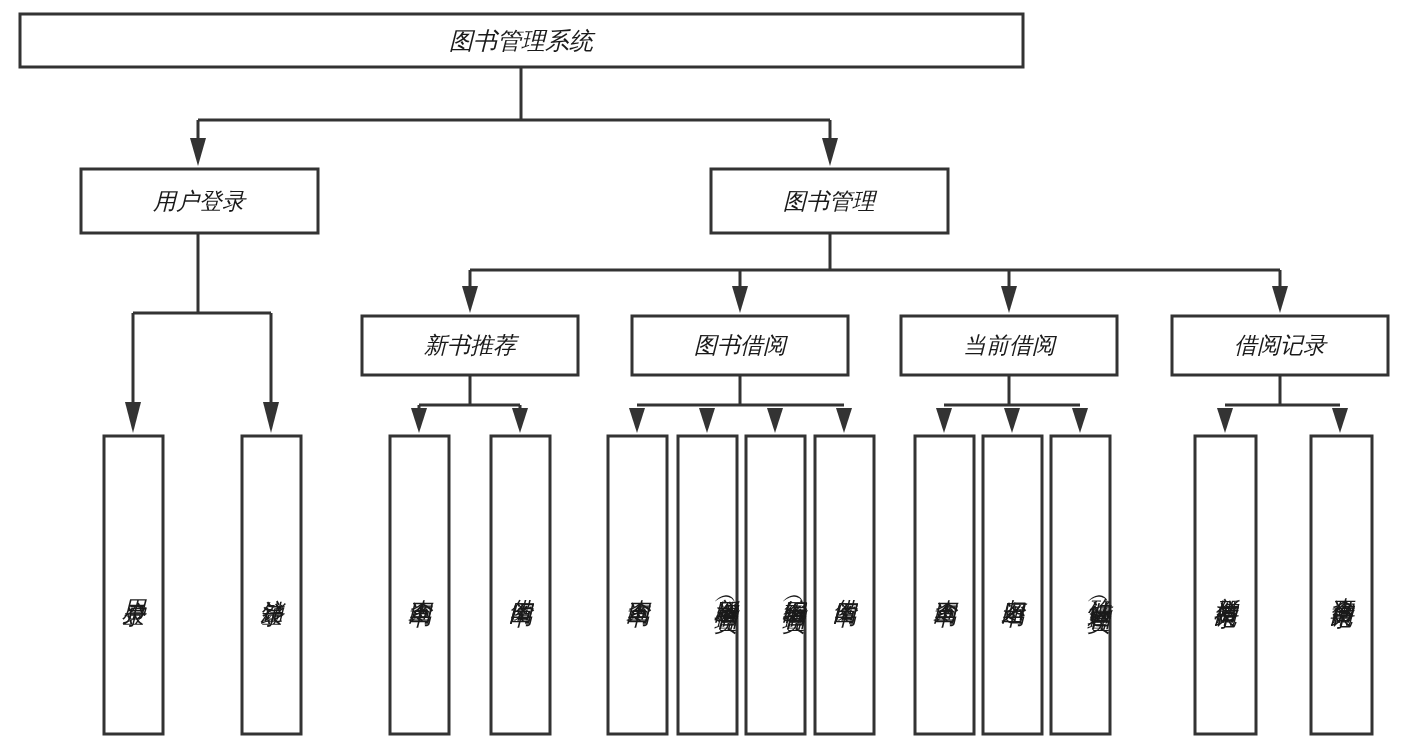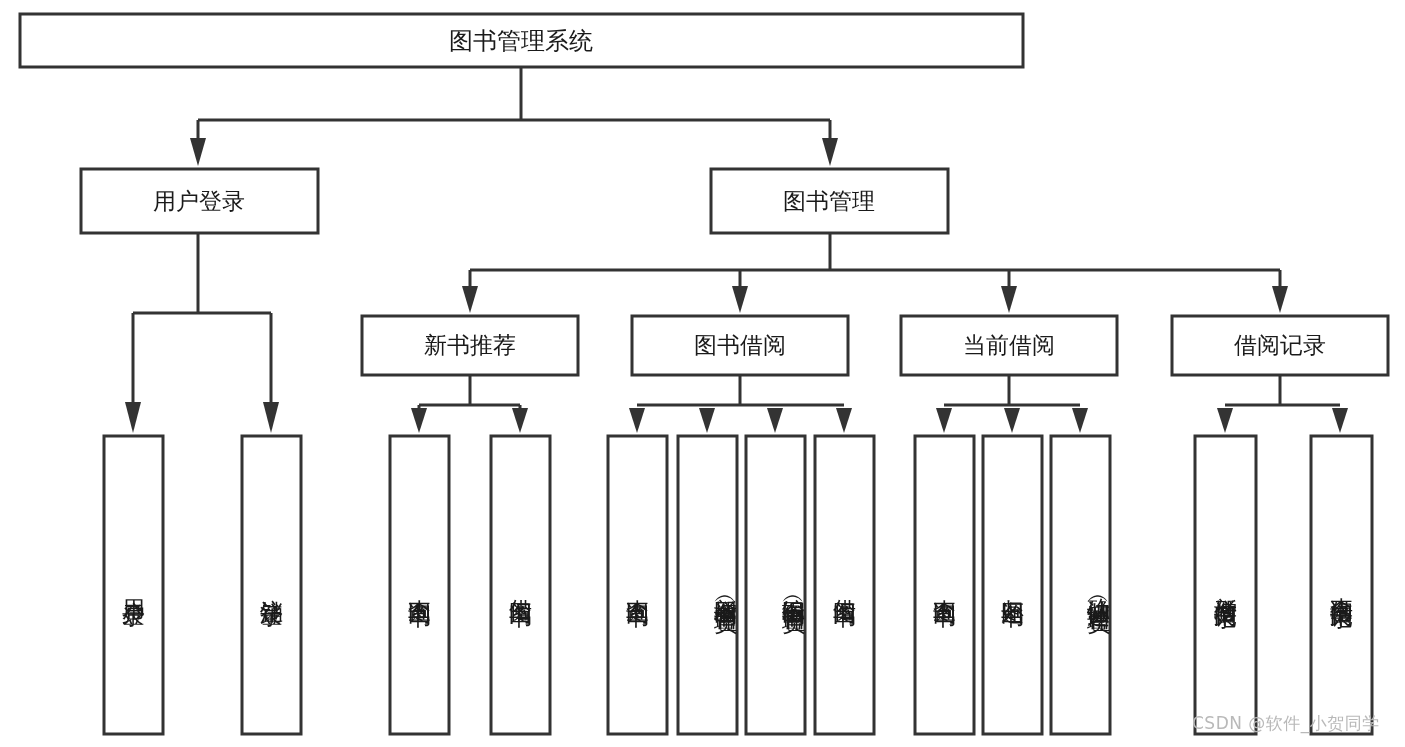--- a/index.html
+++ b/index.html
@@ -1,20 +1,20 @@
 <!DOCTYPE html>
 <html><head>
 <meta charset="utf-8">
 <style>
   html,body{margin:0;padding:0;background:#ffffff;}
   body{
     width:1405px;height:747px;overflow:hidden;
     font-family:"DejaVu Sans","Liberation Sans",sans-serif;
   }
-  #stage{position:relative;width:1405px;height:548px;background:#fff;}
+  #stage{position:relative;width:1405px;height:548px;background:#fff;font-style:italic;}
   svg#diagram{position:absolute;left:0;top:0;width:1405px;height:747px;display:block;}
   .nodebox{
     fill:#ffffff;stroke:#333333;stroke-width:3;
   }
   .conn{stroke:#333333;stroke-width:3;fill:none;stroke-linecap:butt;}
   .arrowhead{fill:#333333;stroke:none;}
   .lbl-h{
     font-family:"DejaVu Sans","Liberation Sans",sans-serif;
     font-size:23px;fill:#1a1a1a;text-anchor:middle;dominant-baseline:middle;
   }
@@ -171,14 +171,13 @@
   <div class="vleaf" style="left:746px;top:436px;width:59px;height:298px;display:flex;align-items:flex-start;justify-content:center;padding-top:8px;box-sizing:border-box;">编辑图书（管理员）</div>
   <div class="vleaf" style="left:815px;top:436px;width:59px;height:298px;display:flex;align-items:center;justify-content:center;">借阅图书</div>
 
   <div class="vleaf" style="left:915px;top:436px;width:59px;height:298px;display:flex;align-items:center;justify-content:center;">查询图书</div>
   <div class="vleaf" style="left:983px;top:436px;width:59px;height:298px;display:flex;align-items:center;justify-content:center;">归还图书</div>
   <div class="vleaf" style="left:1051px;top:436px;width:59px;height:298px;display:flex;align-items:flex-start;justify-content:center;padding-top:8px;box-sizing:border-box;">确认归还（管理员）</div>
 
   <div class="vleaf" style="left:1195px;top:436px;width:61px;height:298px;display:flex;align-items:center;justify-content:center;">新增借阅记录</div>
   <div class="vleaf" style="left:1311px;top:436px;width:61px;height:298px;display:flex;align-items:center;justify-content:center;">查询借阅记录</div>
 
-  <div class="watermark">CSDN @软件_小贺同学</div>
 </div>
 
 </body></html>

